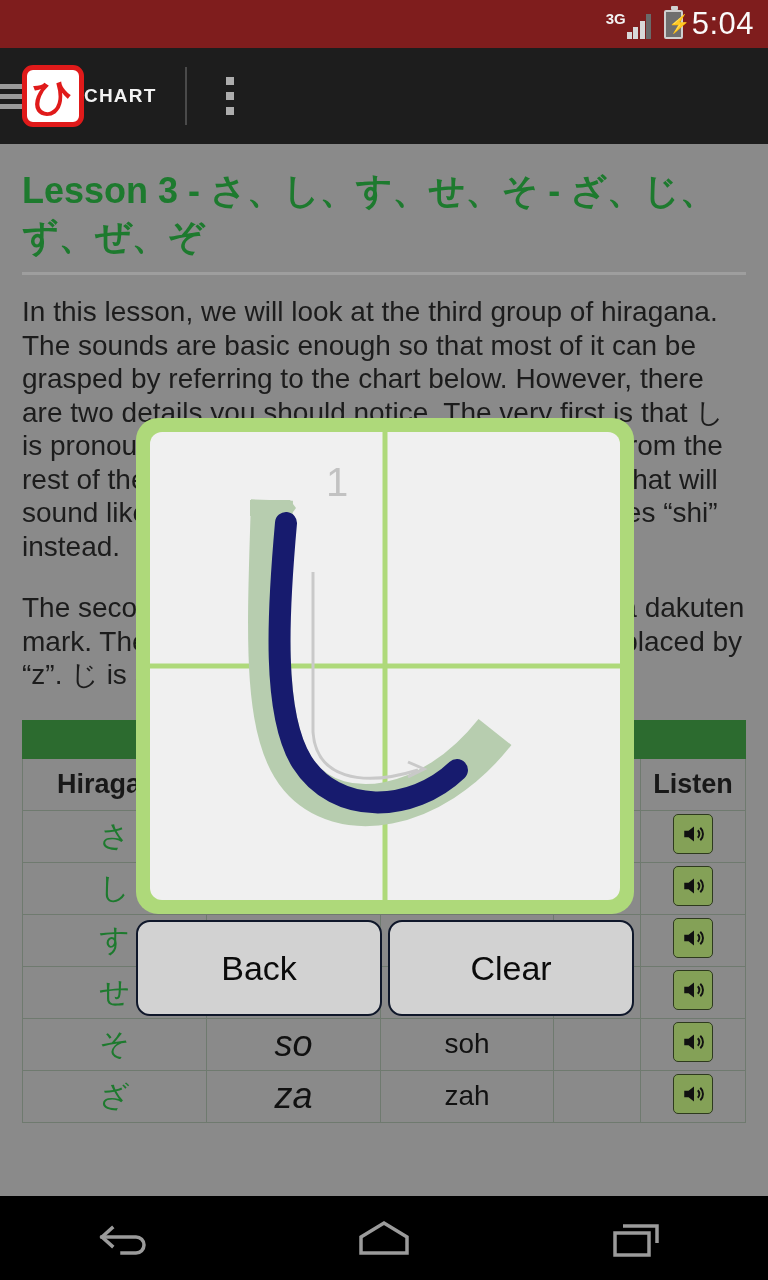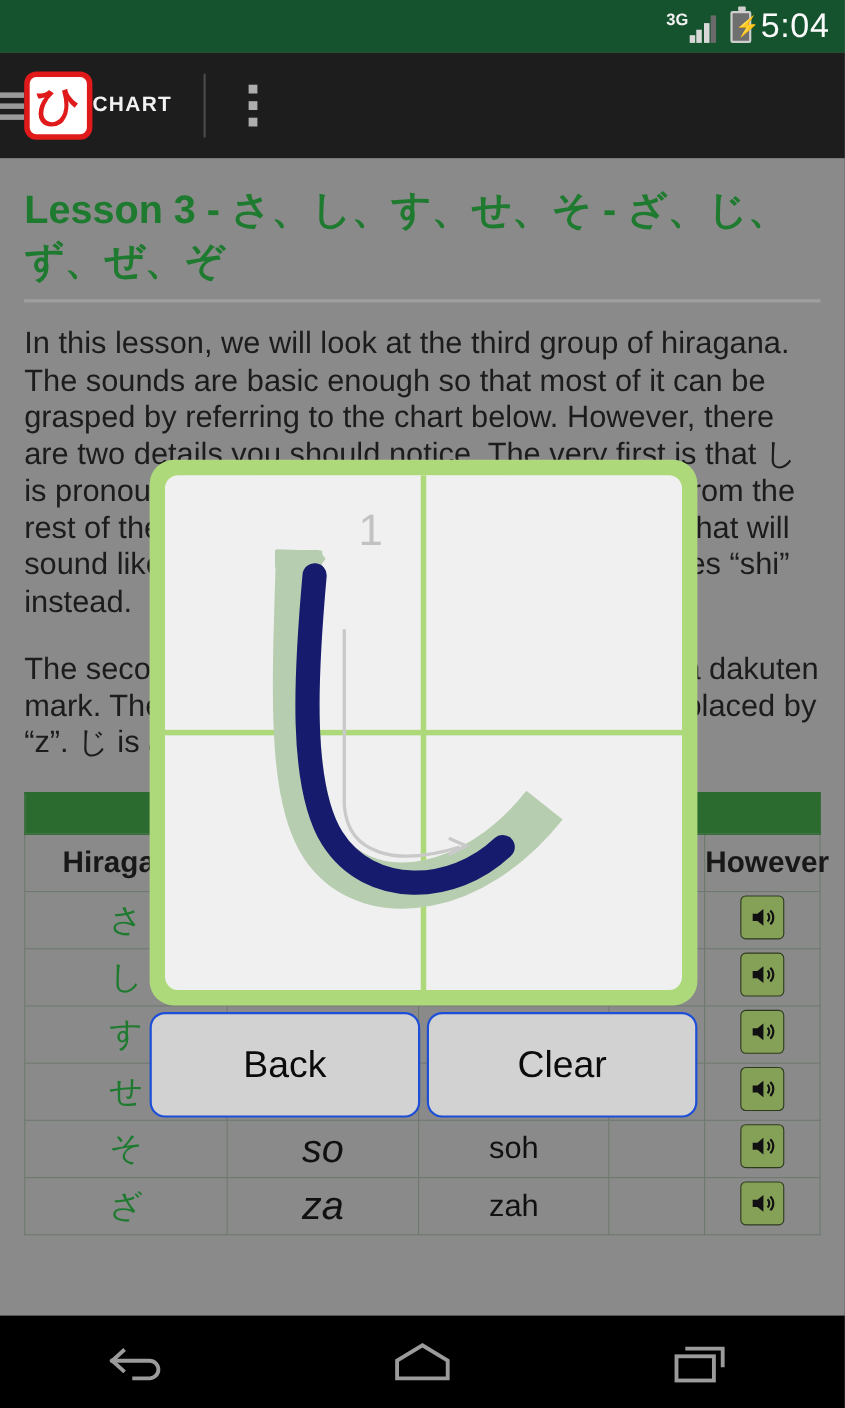--- a/index.html
+++ b/index.html
@@ -7,21 +7,21 @@
     width: 768px; height: 1280px;
     background: #000;
     font-family: "Liberation Sans", sans-serif;
     overflow: hidden;
   }
   #screen { position: relative; width: 768px; height: 1280px; background: #8a8a8a; }
 
   
   .statusbar {
     position: absolute; top: 0; left: 0; width: 768px; height: 48px;
-    background: #14532d; display: flex; align-items: center;
+    background: #7f1d1d; display: flex; align-items: center;
     justify-content: flex-end; padding-right: 14px;
   }
   .sb-net { display: flex; align-items: flex-end; height: 30px; margin-right: 6px; }
   .sb-3g { color: #f2f2f2; font-size: 15px; font-weight: bold; line-height: 1;
            margin-right: 1px; align-self: flex-start; margin-top: 2px; }
   .bars { display: flex; align-items: flex-end; height: 26px; }
   .bars i { display: block; width: 5px; margin-right: 1.5px; background: #d8d8d8; }
   .bars i.dim { background: #6a6a6a; }
   .bars i:nth-child(1) { height: 7px; }
   .bars i:nth-child(2) { height: 12px; }
@@ -110,21 +110,21 @@
             background: #aed97a; transform: translateX(-2.5px); }
   .grid-h { position: absolute; top: 50%; left: 0; height: 5px; width: 100%;
             background: #aed97a; transform: translateY(-2.5px); }
   .canvas svg { position: absolute; inset: 0; }
   .stroke-num {
     position: absolute; left: 176px; top: 28px; font-size: 40px; color: #c2c2c2;
     font-family: "Liberation Sans", sans-serif;
   }
   .dlg-buttons { display: flex; margin-top: 6px; }
   .dlg-btn {
-    flex: 1; height: 96px; background: #d2d2d2; border: 2px solid #1d4ed8;
+    flex: 1; height: 96px; background: #d2d2d2; border: 2px solid #0f172a;
     border-radius: 14px; display: flex; align-items: center; justify-content: center;
     font-size: 34px; color: #0b0b0b;
   }
   .dlg-btn.first { margin-right: 6px; }
 
   
   .navbar {
     position: absolute; bottom: 0; left: 0; width: 768px; height: 84px;
     background: #000; display: flex; align-items: center; justify-content: space-around;
   }
@@ -186,21 +186,21 @@
           </colgroup>
         <tbody>
           <tr class="bar">
             <td colspan="5"></td>
           </tr>
           <tr class="head">
             <th>Hiragana</th>
             <th></th>
             <th></th>
             <th></th>
-            <th>However</th>
+            <th>Listen</th>
           </tr>
           <tr>
             <td class="kana">さ</td>
             <td class="romaji">sa</td>
             <td class="sound">sah</td>
             <td></td>
             <td class="listen">
               <span class="spk">
                 <svg width="26" height="26" viewBox="0 0 24 24">
                     <path d="M3 9v6h4l5 4V5L7 9H3z" fill="#111"></path>

